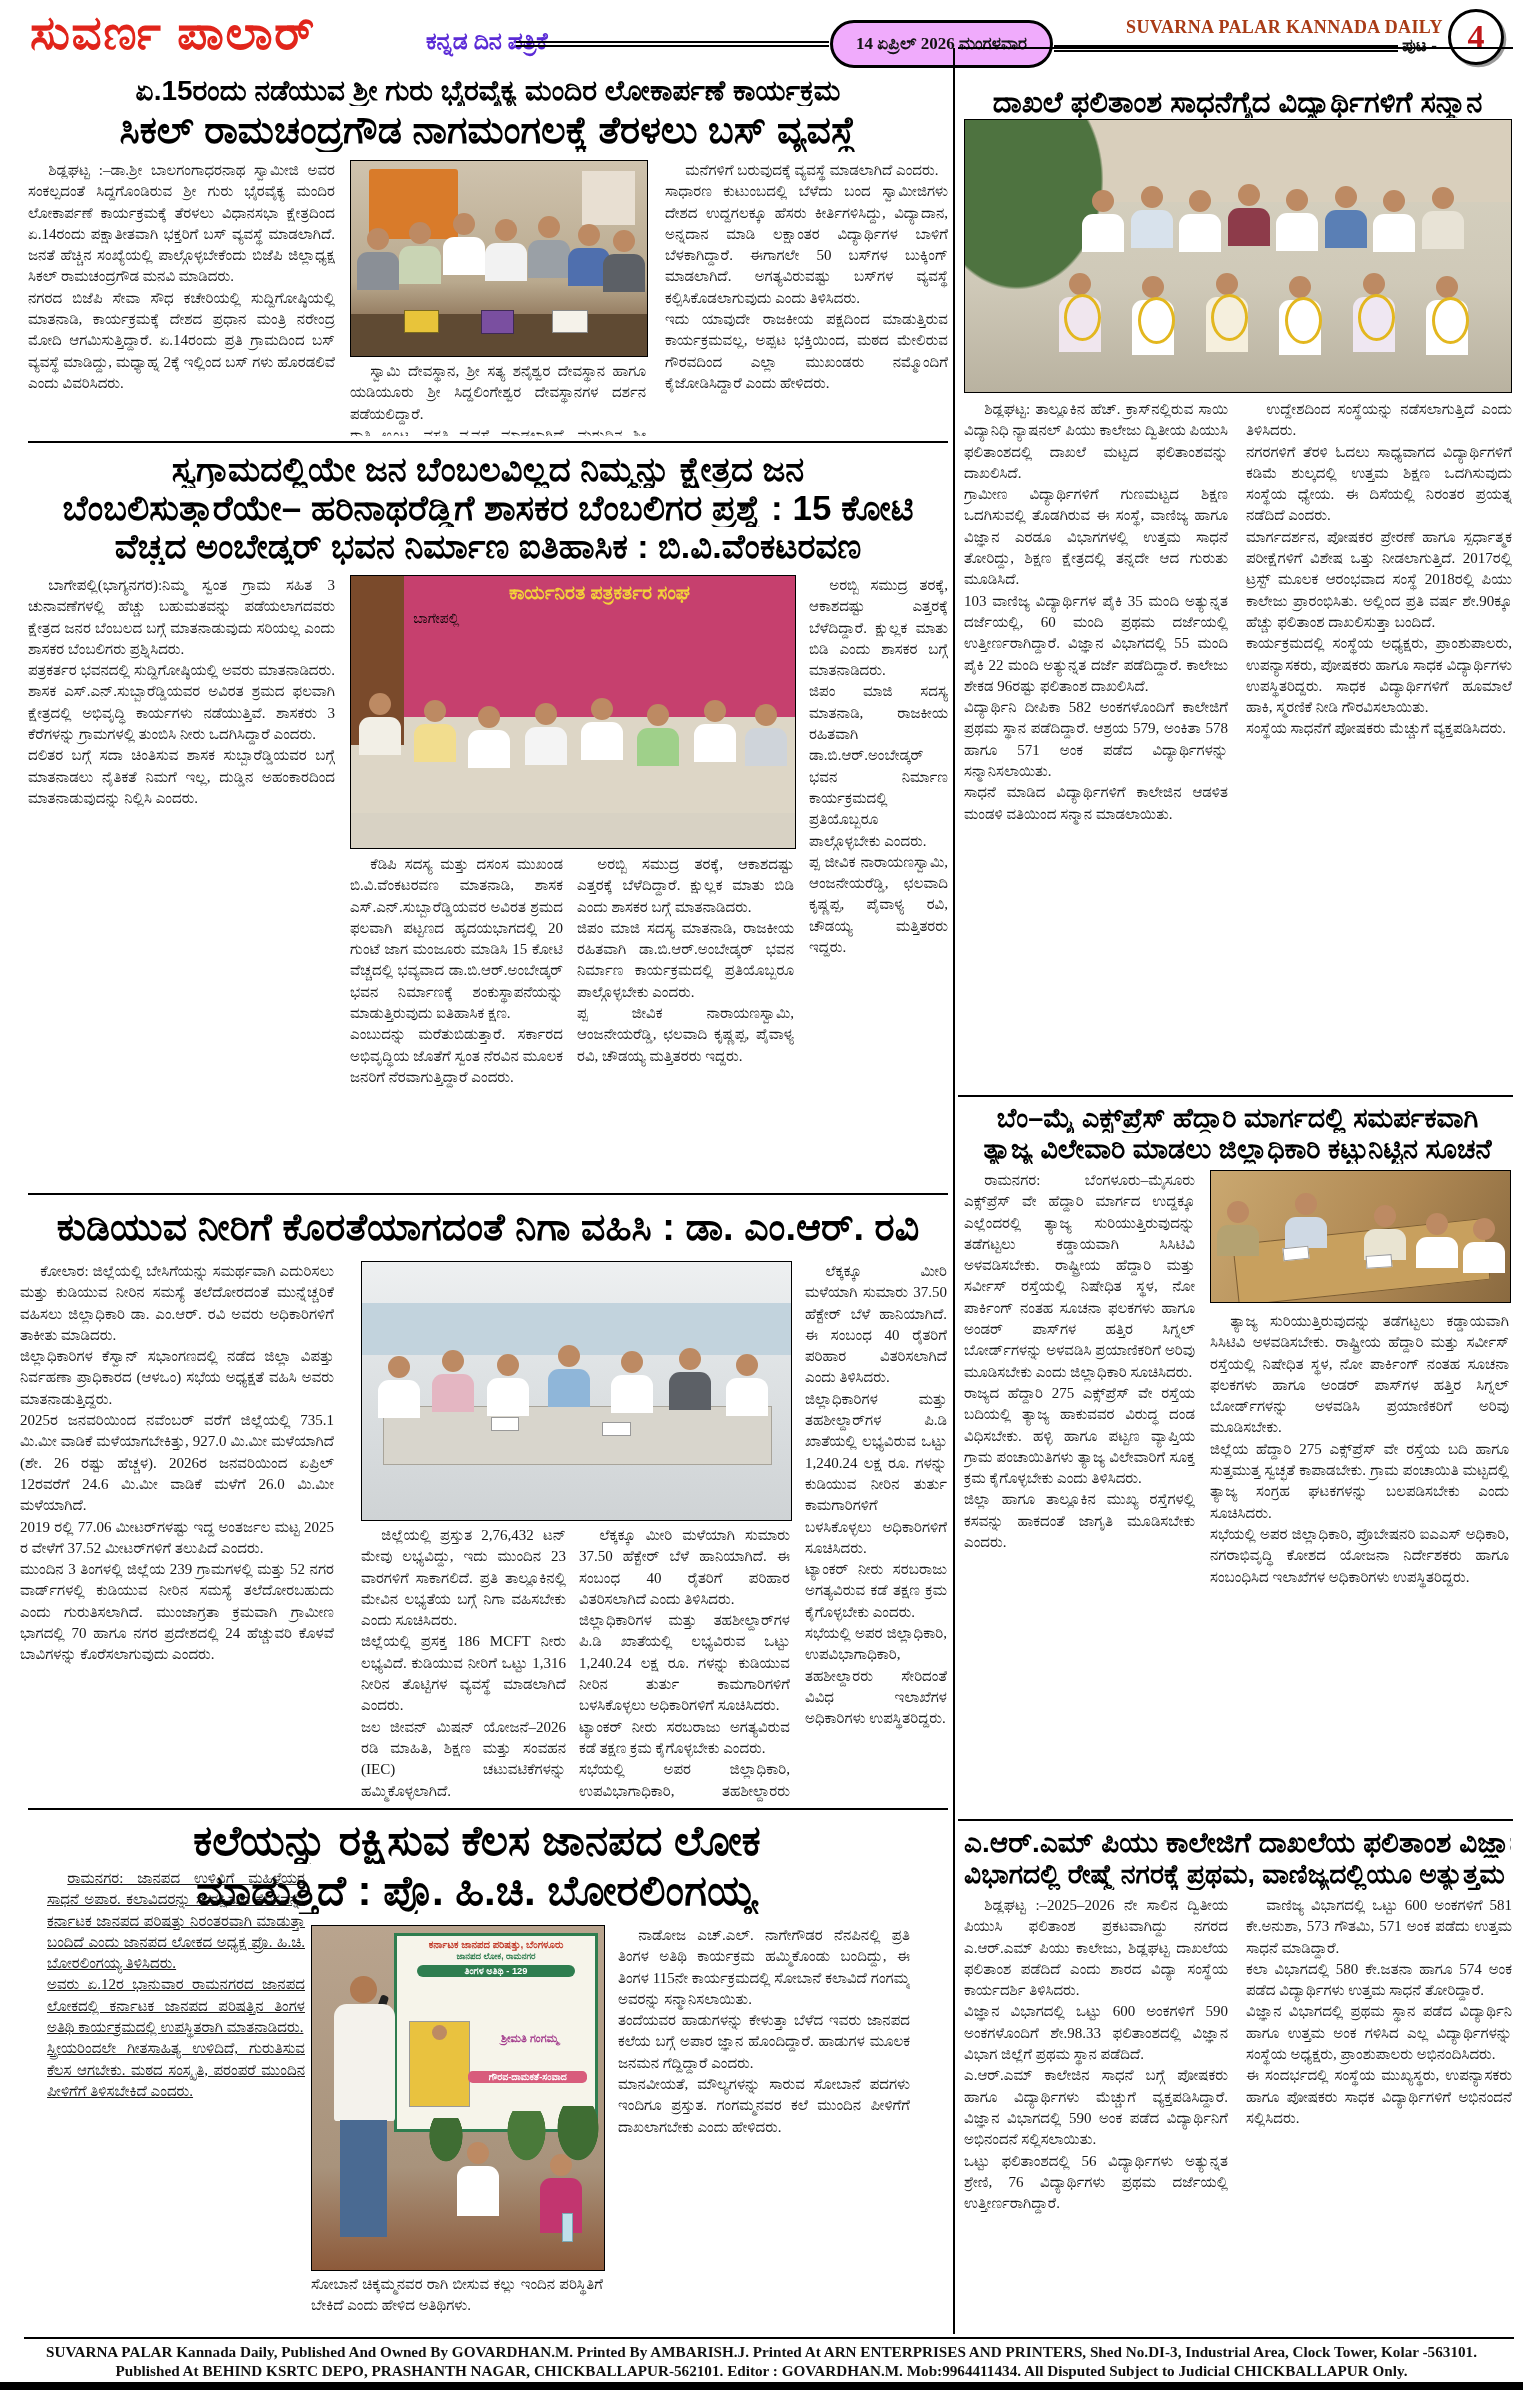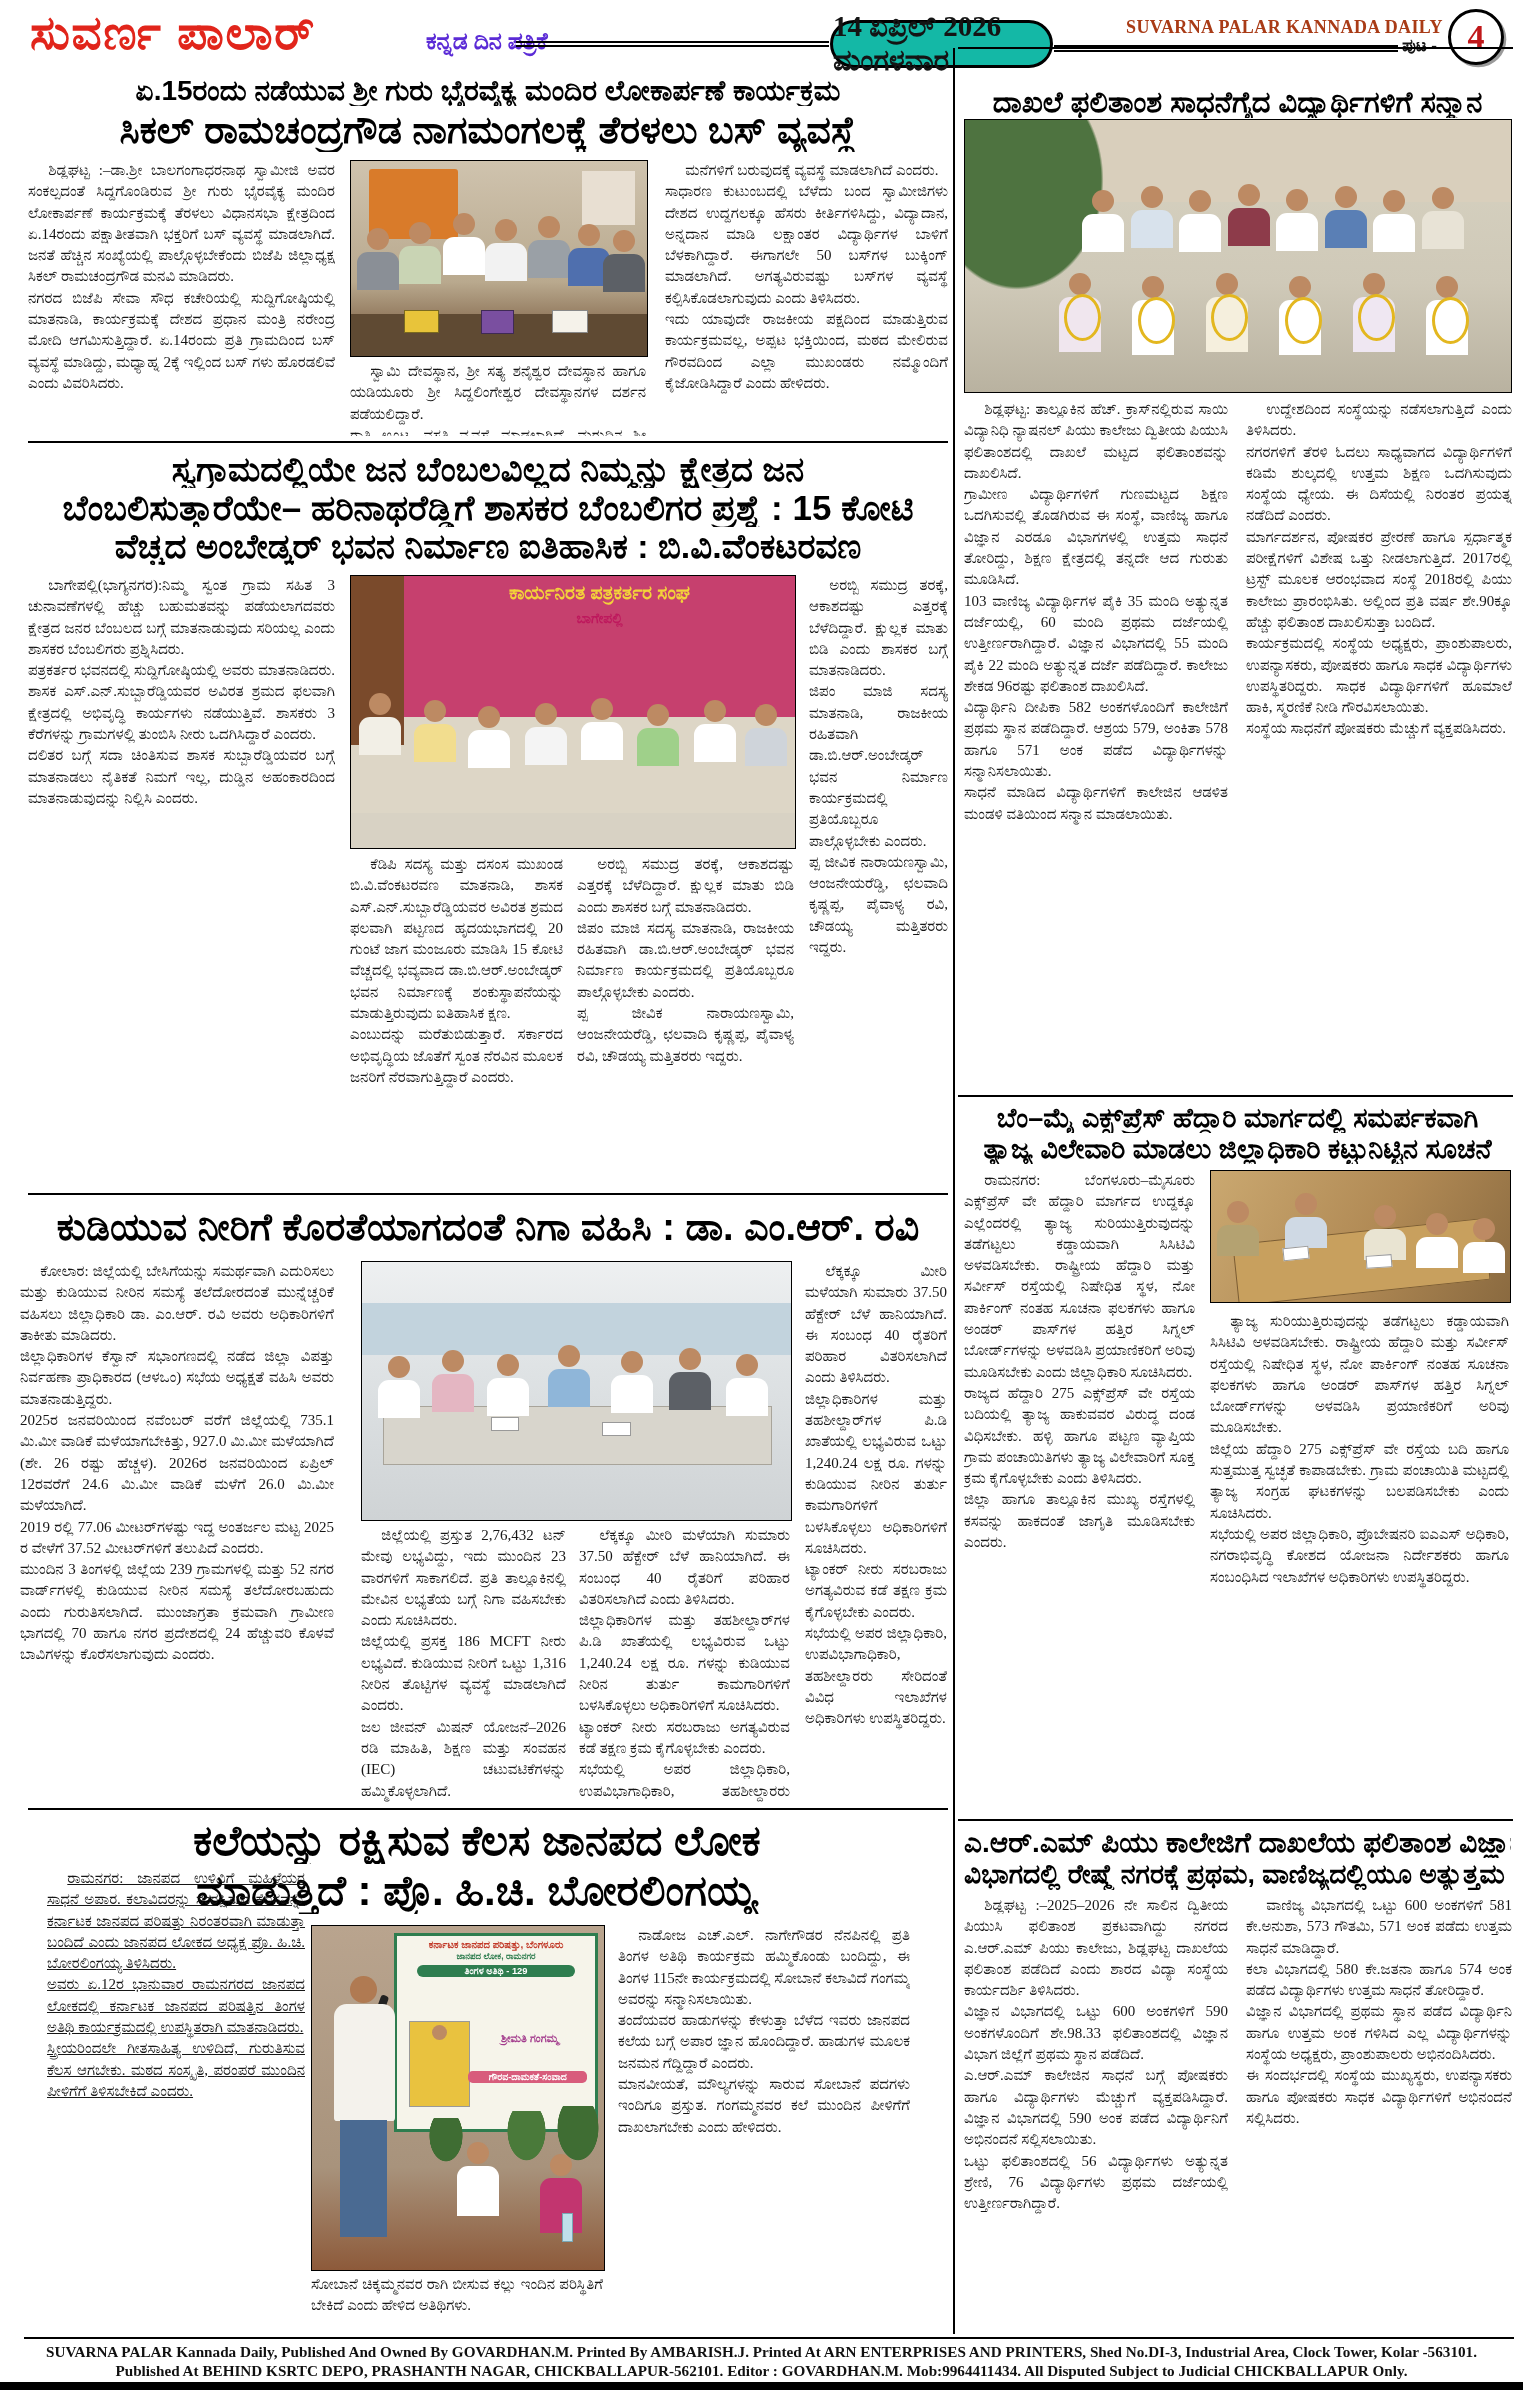--- a/index.html
+++ b/index.html
@@ -11,21 +11,21 @@
   .col{position:absolute;font-size:15px;line-height:1.42;text-align:justify;color:#161616;
        white-space:pre-line;overflow:hidden;text-indent:20.3px;}
   .rule-h{position:absolute;background:#000;height:2.3px;}
   .rule-v{position:absolute;background:#000;width:2.3px;}
   .photo{position:absolute;border:1.6px solid #000;overflow:hidden;background:#ddd6c6;}
   .pr{position:absolute;width:42px;text-align:center;}
   .hd{display:block;width:22px;height:22px;border-radius:50%;margin:0 auto;background:#bd8a63;}
   .ts{display:block;width:42px;height:38px;border-radius:11px 11px 0 0;margin:1.6px auto 0;}
   .garl{position:absolute;width:31px;height:41px;border:3.9px solid #e3b71f;border-radius:50%;background:transparent;}
   .pillbox{position:absolute;border:3.1px solid #000;border-radius:25px;display:flex;align-items:center;
-       justify-content:center;font-weight:bold;font-size:29px;background:#14b8a6;}
+       justify-content:center;font-weight:bold;font-size:17px;background:#f0abfc;}
   .footer-line{position:absolute;left:0;width:100%;text-align:center;font-weight:bold;font-size:15.2px;
        font-family:"Liberation Serif",serif;color:#111;}
 </style>
 </head>
 <body>
 
 <div id="page">
 
   <div class="abs" style="left:30px;top:4.7px;font-family:'Liberation Sans',sans-serif;font-weight:bold;font-size:47px;color:#e1251b;letter-spacing:1.6px;">ಸುವರ್ಣ ಪಾಲಾರ್</div>
   <div class="abs" style="left:426px;top:28px;font-size:23.5px;font-weight:bold;color:#5b2bd6;">ಕನ್ನಡ ದಿನ ಪತ್ರಿಕೆ</div>
@@ -107,21 +107,21 @@
   <div class="hl" style="left:28px;top:527px;width:920px;font-size:34px;">ವೆಚ್ಚದ ಅಂಬೇಡ್ಕರ್ ಭವನ ನಿರ್ಮಾಣ ಐತಿಹಾಸಿಕ : ಬಿ.ವಿ.ವೆಂಕಟರವಣ</div>
 
   <div class="col" style="left:28px;top:575px;width:307px;height:611px;">ಬಾಗೇಪಲ್ಲಿ(ಭಾಗ್ಯನಗರ):ನಿಮ್ಮ ಸ್ವಂತ ಗ್ರಾಮ ಸಹಿತ 3 ಚುನಾವಣೆಗಳಲ್ಲಿ ಹೆಚ್ಚು ಬಹುಮತವನ್ನು ಪಡೆಯಲಾಗದವರು ಕ್ಷೇತ್ರದ ಜನರ ಬೆಂಬಲದ ಬಗ್ಗೆ ಮಾತನಾಡುವುದು ಸರಿಯಲ್ಲ ಎಂದು ಶಾಸಕರ ಬೆಂಬಲಿಗರು ಪ್ರಶ್ನಿಸಿದರು.
 ಪತ್ರಕರ್ತರ ಭವನದಲ್ಲಿ ಸುದ್ದಿಗೋಷ್ಠಿಯಲ್ಲಿ ಅವರು ಮಾತನಾಡಿದರು. ಶಾಸಕ ಎಸ್.ಎನ್.ಸುಬ್ಬಾರೆಡ್ಡಿಯವರ ಅವಿರತ ಶ್ರಮದ ಫಲವಾಗಿ ಕ್ಷೇತ್ರದಲ್ಲಿ ಅಭಿವೃದ್ಧಿ ಕಾರ್ಯಗಳು ನಡೆಯುತ್ತಿವೆ. ಶಾಸಕರು 3 ಕೆರೆಗಳನ್ನು ಗ್ರಾಮಗಳಲ್ಲಿ ತುಂಬಿಸಿ ನೀರು ಒದಗಿಸಿದ್ದಾರೆ ಎಂದರು.
 ದಲಿತರ ಬಗ್ಗೆ ಸದಾ ಚಿಂತಿಸುವ ಶಾಸಕ ಸುಬ್ಬಾರೆಡ್ಡಿಯವರ ಬಗ್ಗೆ ಮಾತನಾಡಲು ನೈತಿಕತೆ ನಿಮಗೆ ಇಲ್ಲ, ದುಡ್ಡಿನ ಅಹಂಕಾರದಿಂದ ಮಾತನಾಡುವುದನ್ನು ನಿಲ್ಲಿಸಿ ಎಂದರು.</div>
 
   <div class="photo" style="left:350px;top:575px;width:444px;height:272px;">
     <div class="abs" style="left:0;top:0;width:100%;height:52%;background:#c6406e;"></div>
     <div class="abs" style="left:0;top:0;width:12%;height:62%;background:#7a4a2b;"></div>
     <div class="abs" style="left:14%;top:6.3px;width:84%;text-align:center;font-family:'Liberation Sans',sans-serif;font-weight:bold;font-size:19px;color:#f3d23a;">ಕಾರ್ಯನಿರತ ಪತ್ರಕರ್ತರ ಸಂಘ</div>
-    <div class="abs" style="left:14%;top:34px;width:84%;text-align:center;font-family:'Liberation Sans',sans-serif;font-weight:bold;font-size:14px;color:#be185d;">ಬಾಗೇಪಲ್ಲಿ</div>
+    <div class="abs" style="left:14%;top:34px;width:84%;text-align:left;font-family:'Liberation Sans',sans-serif;font-weight:normal;font-size:14px;color:#000000;">ಬಾಗೇಪಲ್ಲಿ</div>
     <div class="pr" style="left:7.8px;top:117px;">
         <i class="hd"></i>
         <b class="ts" style="background:#f2efe6;"></b>
       </div>
     <div class="pr" style="left:63px;top:124px;">
         <i class="hd"></i>
         <b class="ts" style="background:#f2dd8e;"></b>
       </div>
     <div class="pr" style="left:117px;top:130px;">
         <i class="hd"></i>

